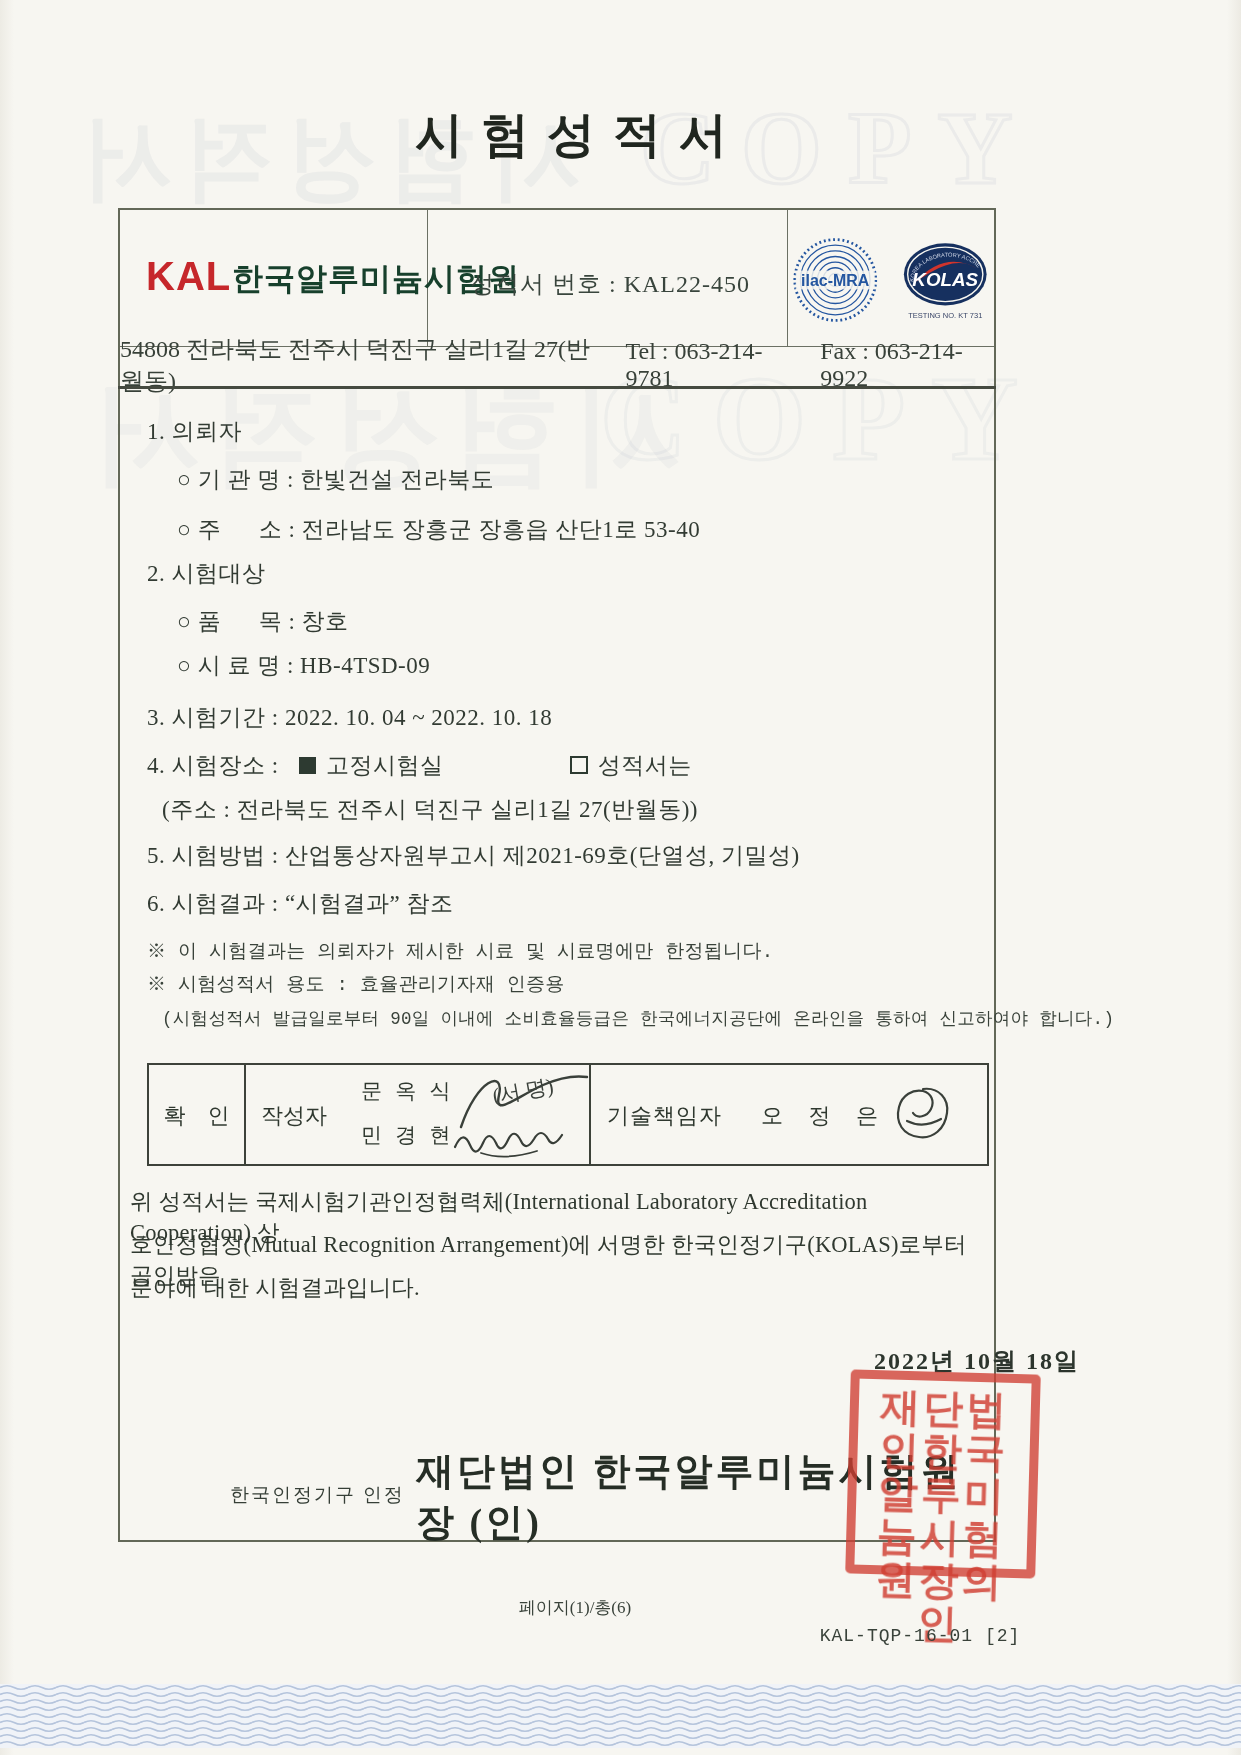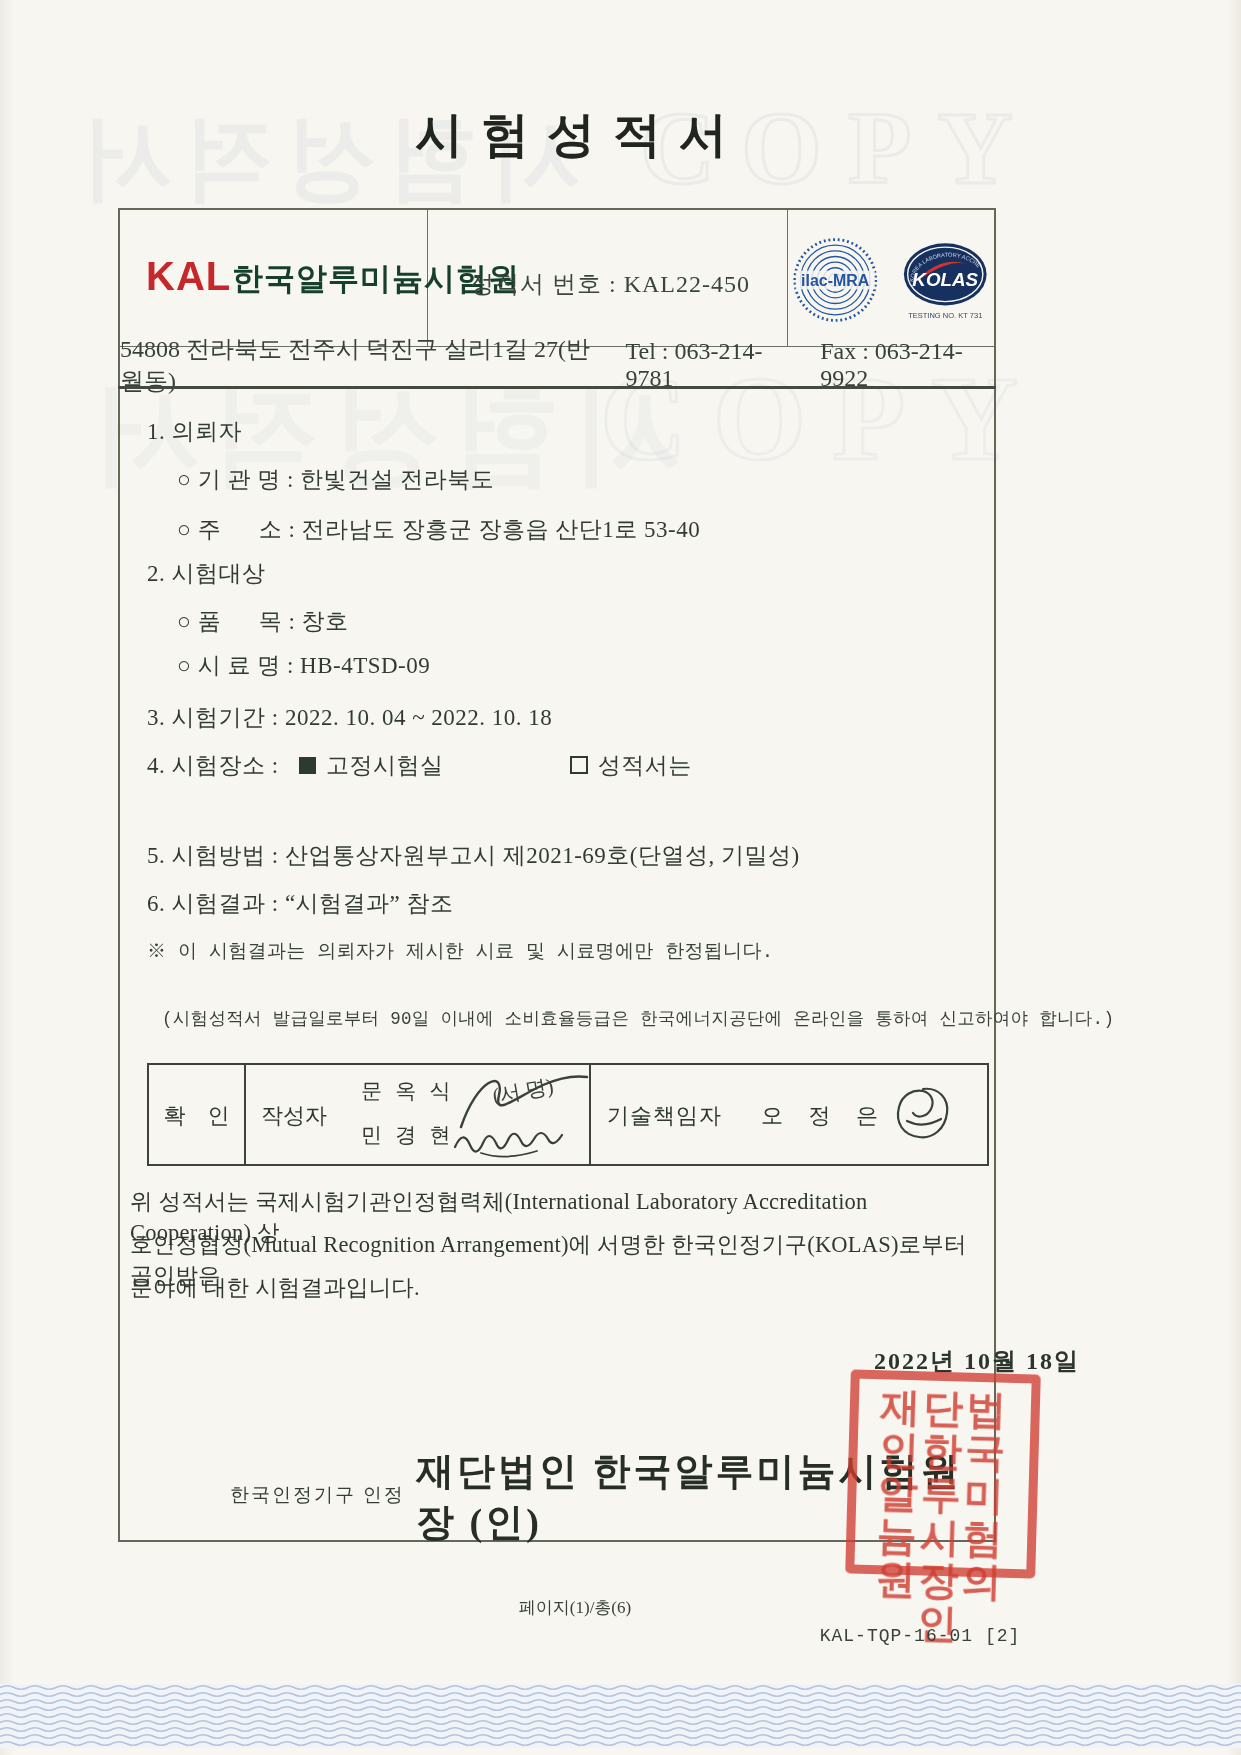--- a/index.html
+++ b/index.html
@@ -122,23 +122,25 @@
     <div class="abs b-line pre" style="left:57px;top:304px;">○ 주      소 : 전라남도 장흥군 장흥읍 산단1로 53-40</div>
     <div class="abs b-line pre" style="left:27px;top:348px;">2. 시험대상</div>
     <div class="abs b-line pre" style="left:57px;top:396px;">○ 품      목 : 창호</div>
     <div class="abs b-line pre" style="left:57px;top:440px;text-align:center;">○ 시 료 명 : HB-4TSD-09</div>
     <div class="abs b-line pre" style="left:27px;top:492px;">3. 시험기간 : 2022. 10. 04 ~ 2022. 10. 18</div>
     <div class="abs b-line" style="left:27px;top:540px;">
       <span class="pre">4. 시험장소 :</span>
       <span class="chk chk-filled" style="margin-left:14px;"></span><span class="pre">고정시험실</span>
       <span class="chk chk-empty" style="margin-left:120px;"></span><span class="pre">성적서는</span>
     </div>
+    <div class="abs b-line pre" style="left:42px;top:584px;">(주소 : 전라북도 전주시 덕진구 실리1길 27(반월동))</div>
     <div class="abs b-line pre" style="left:27px;top:630px;">5. 시험방법 : 산업통상자원부고시 제2021-69호(단열성, 기밀성)</div>
     <div class="abs b-line pre" style="left:27px;top:678px;">6. 시험결과 : “시험결과” 참조</div>
     <div class="abs b-note pre" style="left:27px;top:728px;">※ 이 시험결과는 의뢰자가 제시한 시료 및 시료명에만 한정됩니다.</div>
+    <div class="abs b-note pre" style="left:27px;top:761px;">※ 시험성적서 용도 : 효율관리기자재 인증용</div>
     <div class="abs b-note pre" style="left:42px;top:796px;font-size:17.5px;">(시험성적서 발급일로부터 90일 이내에 소비효율등급은 한국에너지공단에 온라인을 통하여 신고하여야 합니다.)</div>
 
     <div id="sign-table" class="abs">
       <div id="st-div1"></div>
       <div id="st-div2"></div>
       <div class="st-cell pre" style="left:0;top:36px;width:95px;text-align:center;">확    인</div>
       <div class="st-cell" style="left:112px;top:36px;">작성자</div>
       <div class="st-cell" style="left:212px;top:12px;font-size:21px;letter-spacing:4px;">문 옥 식</div>
       <div class="st-cell" style="left:212px;top:56px;font-size:21px;letter-spacing:4px;">민 경 현</div>
 

